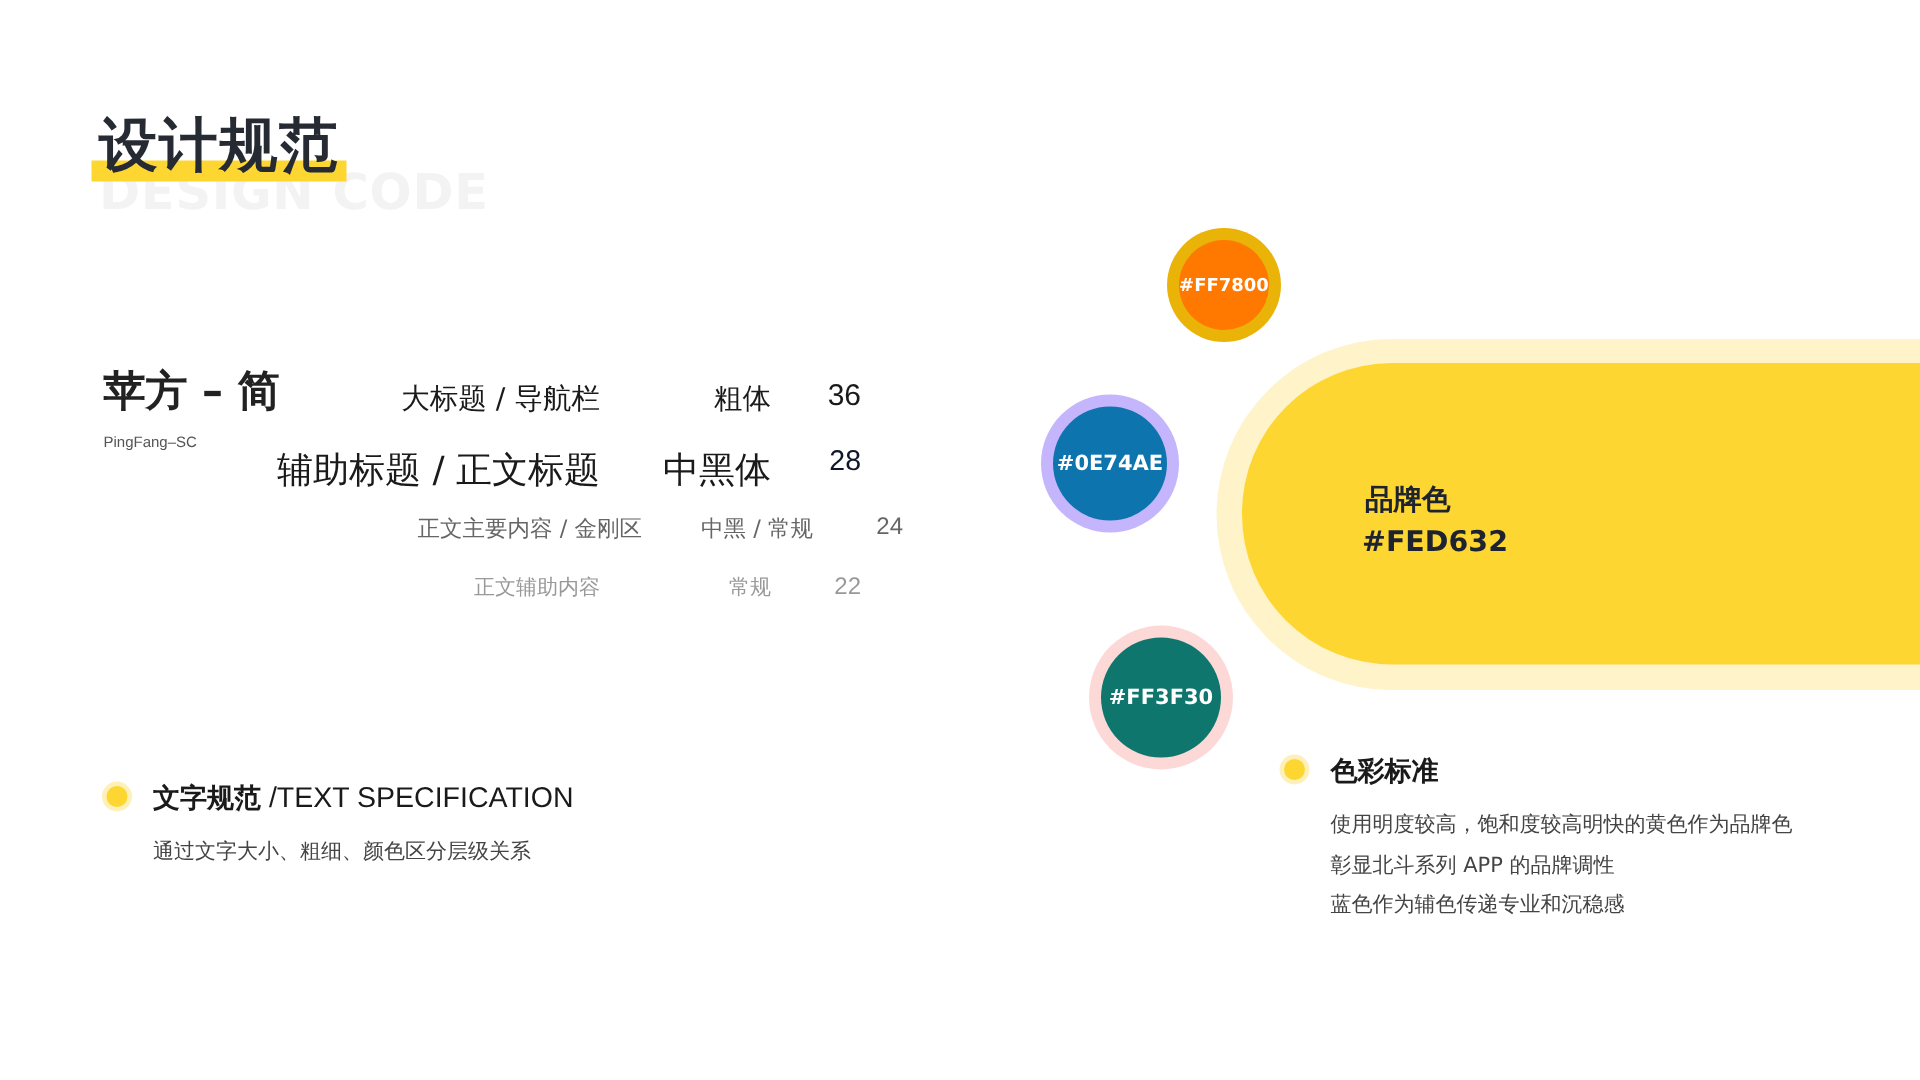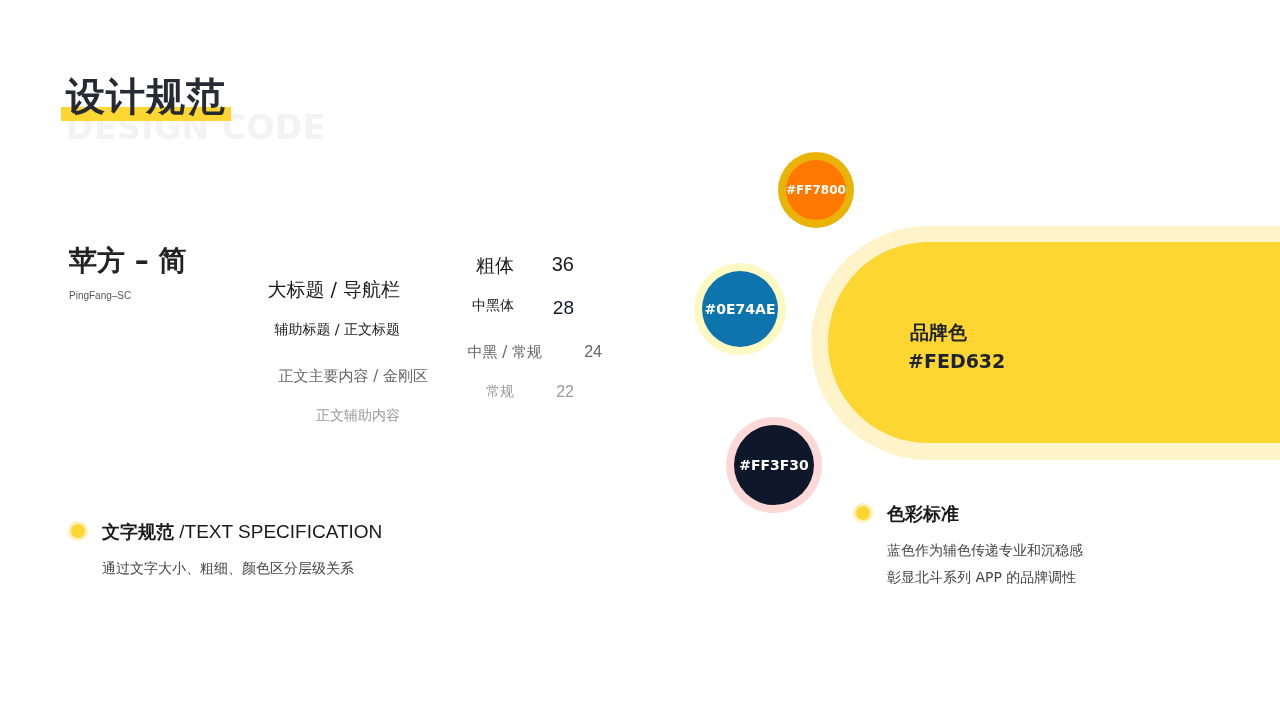--- a/index.html
+++ b/index.html
@@ -21,26 +21,26 @@
     left: 66px; top: 70px; font-size: 39px; font-weight: bold; color: #262a33;
     font-family: "DejaVu Sans", sans-serif; letter-spacing: 1px; white-space: nowrap;
   }
 
   
   .font-name { left: 69px; top: 242px; font-size: 28px; font-weight: bold; color: #222; white-space: nowrap; font-family: "DejaVu Sans", sans-serif; }
   .font-sub { left: 69px; top: 290px; font-size: 10px; color: #555; white-space: nowrap; }
 
   
   .ts-row { position: absolute; left: 0; width: 580px; height: 30px; }
-  .ts-usage { position: absolute; right: 180px; white-space: nowrap; text-align: right; font-family: "DejaVu Sans", sans-serif; margin-top: 24px; }
+  .ts-usage { position: absolute; right: 180px; white-space: nowrap; text-align: right; font-family: "DejaVu Sans", sans-serif; }
   .ts-weight { position: absolute; right: 66px; white-space: nowrap; font-family: "DejaVu Sans", sans-serif; }
   .ts-size { position: absolute; right: 6px; white-space: nowrap; text-align: right; }
 
   .r1 { top: 253px; } .r1 .ts-usage, .r1 .ts-weight { font-size: 19px; color: #1a1a1a; } .r1 .ts-size { font-size: 20px; color: #1a1a1a; }
-  .r2 { top: 297px; } .r2 .ts-usage, .r2 .ts-weight { font-size: 14px; color: #1a1a1a; font-weight: 500; } .r2 .ts-size { font-size: 19px; color: #0f172a; }
+  .r2 { top: 297px; } .r2 .ts-usage, .r2 .ts-weight { font-size: 24px; color: #1a1a1a; font-weight: 500; } .r2 .ts-size { font-size: 19px; color: #0f172a; }
   .r3 { top: 343px; padding-left: 28px; } .r3 .ts-usage, .r3 .ts-weight { font-size: 15px; color: #666; } .r3 .ts-size { font-size: 16px; color: #666; }
   .r4 { top: 383px; } .r4 .ts-usage, .r4 .ts-weight { font-size: 14px; color: #999; } .r4 .ts-size { font-size: 16px; color: #999; }
 
   
   .bullet { width: 14px; height: 14px; border-radius: 50%; background: #FED632; box-shadow: 0 0 0 3px #fdf0b8; }
   .sec-title { font-size: 18px; font-weight: bold; color: #1a1a1a; white-space: nowrap; font-family: "DejaVu Sans", sans-serif; }
   .sec-title .en { font-weight: normal; font-family: "Liberation Sans", sans-serif; font-size: 19px; }
   .sec-desc { font-size: 14px; color: #444; white-space: nowrap; line-height: 26.5px; font-family: "DejaVu Sans", sans-serif; }
 
   
@@ -94,26 +94,27 @@
 
 <div class="abs pill-outer"></div>
 <div class="abs pill-inner"></div>
 <div class="abs pill-label">品牌色</div>
 <div class="abs pill-hex">#FED632</div>
 
 <div class="circle" style="left:778px; top:152px; width:76px; height:76px; background:#eab308;">
   <div class="circle-inner" style="width:60px; height:60px; background:#FF7800; font-size:12px;">#FF7800</div>
 </div>
 
-<div class="circle" style="left:694px; top:263px; width:92px; height:92px; background:#fef9c3;">
+<div class="circle" style="left:694px; top:263px; width:92px; height:92px; background:#c4b5fd;">
   <div class="circle-inner" style="width:76px; height:76px; background:#0E74AE; font-size:14px;">#0E74AE</div>
 </div>
 
 <div class="circle" style="left:726px; top:417px; width:96px; height:96px; background:#fcd9d6;">
-  <div class="circle-inner" style="width:80px; height:80px; background:#0f172a; font-size:14px;">#FF3F30</div>
+  <div class="circle-inner" style="width:80px; height:80px; background:#0f766e; font-size:14px;">#FF3F30</div>
 </div>
 
 <div class="abs bullet" style="left:856px; top:506px;"></div>
 <div class="abs sec-title" style="left:887px; top:502px;">色彩标准</div>
 <div class="abs sec-desc" style="left:887px; top:537px;">
+  <div>使用明度较高，饱和度较高明快的黄色作为品牌色</div>
+  <div>彰显北斗系列 APP 的品牌调性</div>
   <div>蓝色作为辅色传递专业和沉稳感</div>
-  <div>彰显北斗系列 APP 的品牌调性</div>
 </div>
 
 </body></html>

